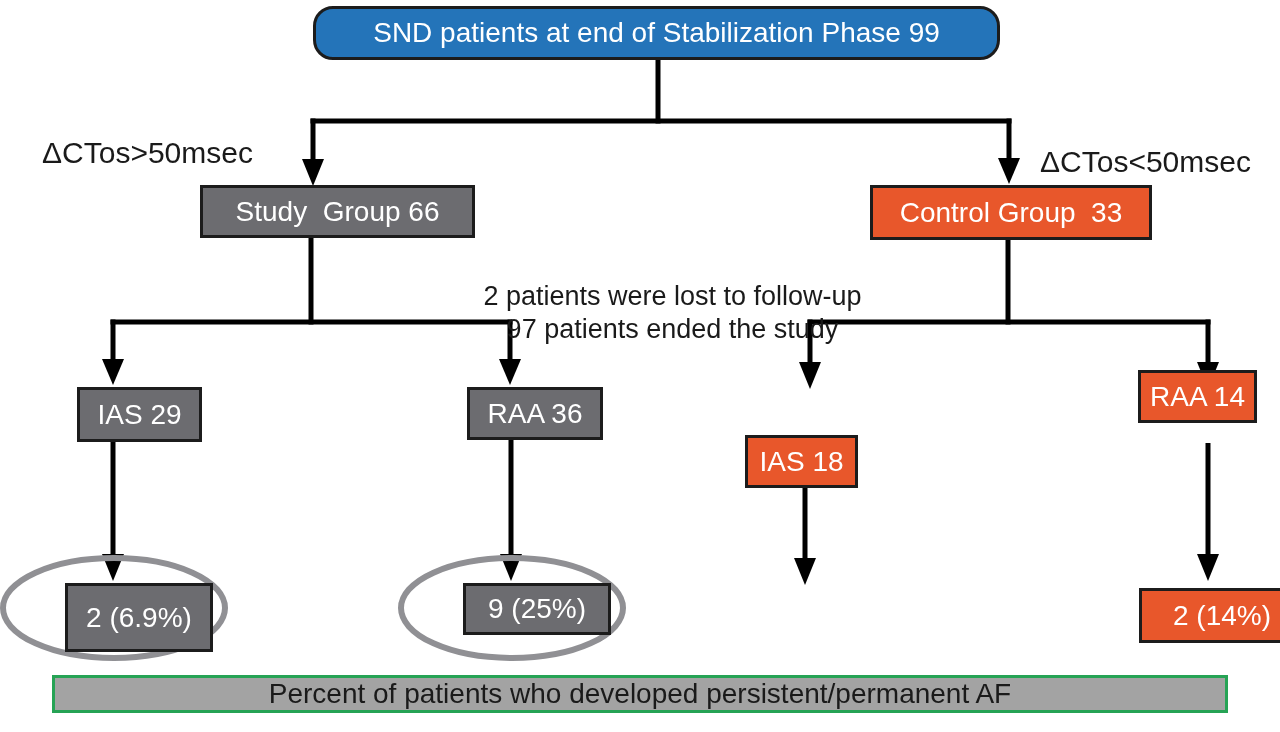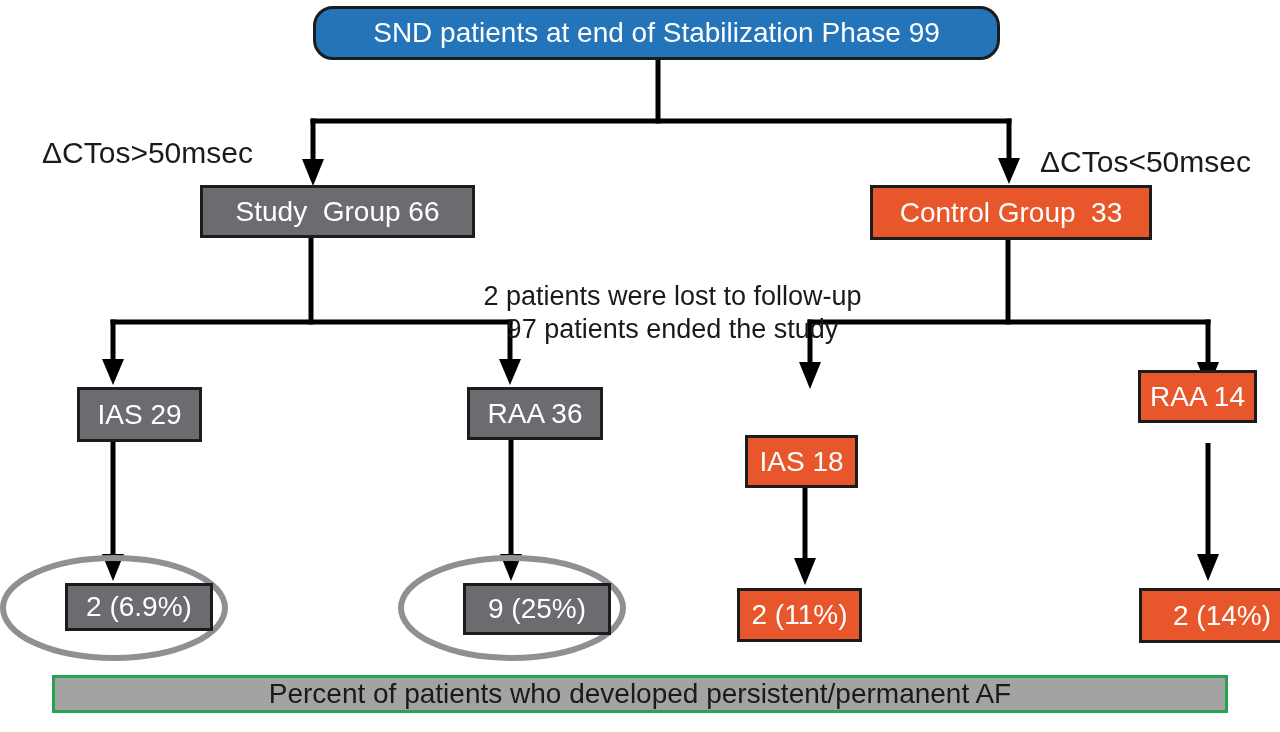--- a/index.html
+++ b/index.html
@@ -90,22 +90,21 @@
   <div class="note">
     <div>2 patients were lost to follow-up</div>
     <div>97 patients ended the study</div>
   </div>
 
   <div class="node gray" style="left:52px; top:387px; width:125px; height:55px;">IAS 29</div>
   <div class="node gray" style="left:442px; top:387px; width:136px; height:53px;">RAA 36</div>
   <div class="node orange" style="left:745px; top:391px; width:113px; height:53px;margin-top:44px;">IAS 18</div>
   <div class="node orange" style="left:1138px; top:370px; width:119px; height:53px;">RAA 14</div>
 
-  <div class="node gray" style="left:40px; top:583px; width:148px; height:48px;text-align:center;">2 (6.9%)</div>
+  <div class="node gray" style="left:40px; top:583px; width:148px; height:69px;text-align:center;">2 (6.9%)</div>
   <div class="node gray" style="left:438px; top:583px; width:148px; height:52px;">9 (25%)</div>
-  <div class="node orange" style="left:737px; top:588px; width:125px; height:54px;">2 (11%)</div>
   <div class="node orange" style="left:1139px; top:588px; width:144px; height:55px;padding-left:22px;">2 (14%)</div>
 
   <div class="footer-box">
     <span>Percent of patients who developed persistent/permanent AF</span>
   </div>
 
 </div>
 
 </body></html>

